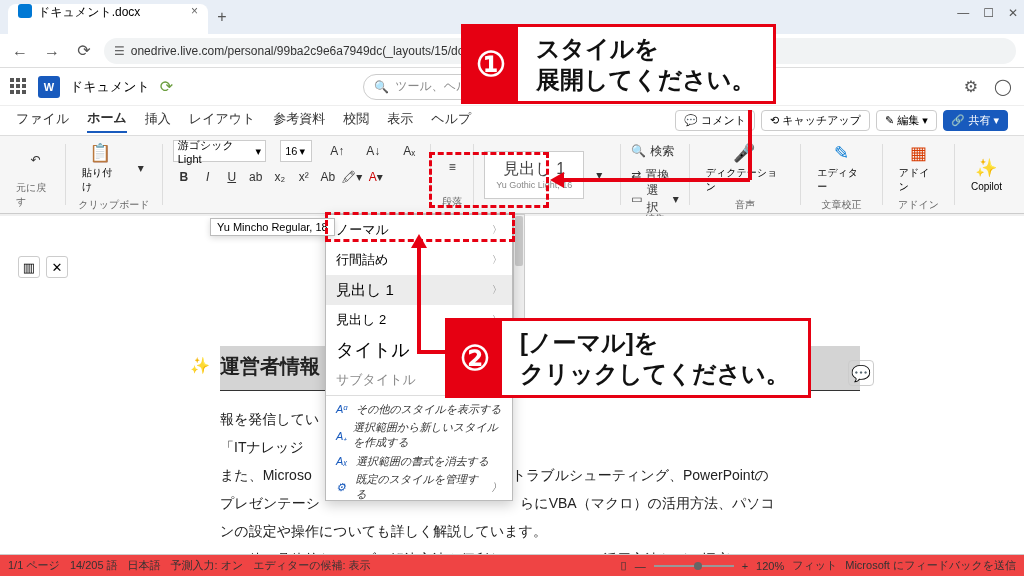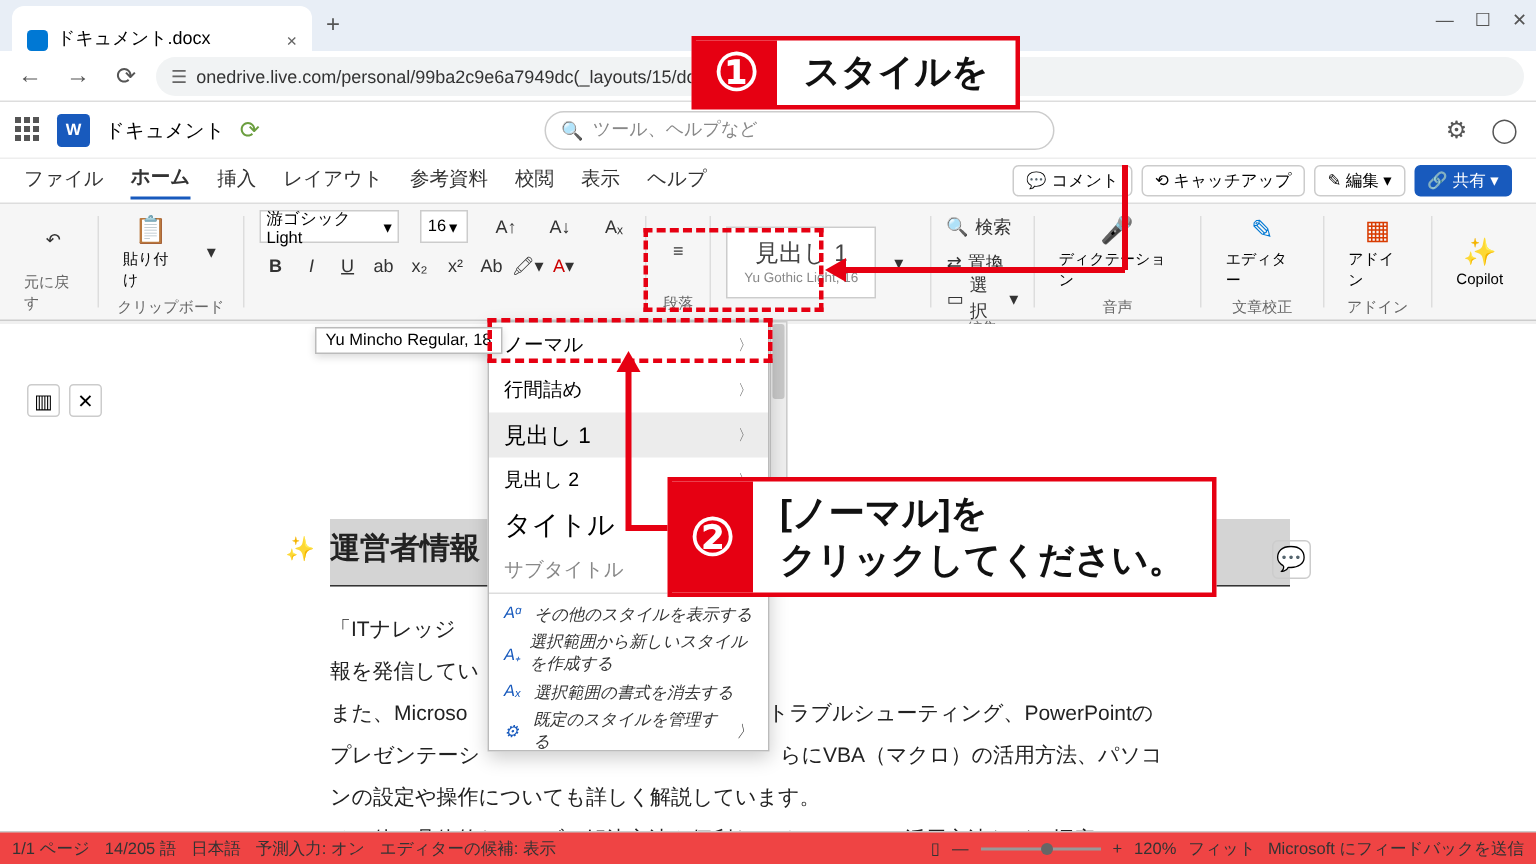--- a/index.html
+++ b/index.html
@@ -1,20 +1,20 @@
 <!DOCTYPE html>
 <html><head>
 <meta charset="utf-8">
 <style>
 * { margin: 0; padding: 0; box-sizing: border-box; font-family: "Segoe UI", "Yu Gothic UI", sans-serif; }
 body { width: 1024px; height: 576px; background: #f0f0f0; position: relative; overflow: hidden; }
 
 
 .browser-tabs { height: 34px; background: #e8eef6; display: flex; align-items: flex-end; padding-left: 8px; }
-.tab { display: flex; align-items: flex-end; background: #fff; height: 30px; padding: 0 10px; border-radius: 8px 8px 0 0; font-size: 12px; gap: 6px; min-width: 200px; }
+.tab { display: flex; align-items: flex-start; background: #fff; height: 30px; padding: 0 10px; border-radius: 8px 8px 0 0; font-size: 12px; gap: 6px; min-width: 200px; }
 .tab .favicon { width: 14px; height: 14px; background: #0078d4; border-radius: 3px; }
 .tab .close { margin-left: auto; color: #666; cursor: pointer; }
 .new-tab { width: 28px; text-align: center; color: #555; cursor: pointer; font-size: 16px; align-self: center; }
 .browser-bar { height: 34px; background: #fff; display: flex; align-items: center; padding: 0 8px; gap: 8px; border-bottom: 1px solid #ddd; }
 .nav-btn { width: 24px; height: 24px; display: flex; align-items: center; justify-content: center; color: #555; border-radius: 4px; cursor: pointer; }
 .url-bar { flex: 1; height: 26px; background: #f1f3f4; border-radius: 14px; display: flex; align-items: center; padding: 0 10px; font-size: 12px; color: #333; gap: 6px; }
 .url-icon { color: #666; }
 
 
 .word-header { height: 38px; background: #fff; display: flex; align-items: center; padding: 0 10px; gap: 10px; border-bottom: 1px solid #eee; }
@@ -272,22 +272,22 @@
 </div>
 
 <div class="docwrap">
   <div class="doc-left">
     <div class="tile">▥</div>
     <div class="tile">✕</div>
   </div>
   <div style="position:absolute;left:190px;top:140px">✨</div>
   <div class="doc-content">
     <div class="doc-heading">運営者情報</div>
+    <div><span>報を発信してい</span></div>
     <div><span>「ITナレッジ</span></div>
-    <div><span>報を発信してい</span></div>
     <div><span>また、Microso</span><span style="margin-left:200px">トラブルシューティング、PowerPointの</span></div>
     <div><span>プレゼンテーシ</span><span style="margin-left:200px">らにVBA（マクロ）の活用方法、パソコ</span></div>
     <div>ンの設定や操作についても詳しく解説しています。</div>
     <div>その他、具体的なトラブル解決方法や便利なフリーソフトの活用方法など、幅広いテーマ</div>
   </div>
   <div class="doc-right-icon">💬</div>
 </div>
 
 <div class="tooltip">Yu Mincho Regular, 18</div>
 
@@ -353,21 +353,21 @@
     <span>フィット</span>
     <span>Microsoft にフィードバックを送信</span>
   </div>
 </div>
 
 <div class="dashed-box" style="left:429px;top:152px;width:120px;height:56px"></div>
 <div class="dashed-box" style="left:325px;top:212px;width:190px;height:30px"></div>
 
 <div class="callout" style="left:461px;top:24px">
   <div class="num">①</div>
-  <div class="txt"><span>スタイルを</span><br></div>
+  <div class="txt"><span>スタイルを</span><br><span>展開してください。</span></div>
 </div>
 <div class="arrow-line" style="left:748px;top:110px;width:4px;height:70px"></div>
 <div class="arrow-line" style="left:560px;top:178px;width:190px;height:4px"></div>
 <div class="arrow-head" style="left:550px;top:172px;border-top:8px solid transparent;border-bottom:8px solid transparent;border-right:14px solid #e60012"></div>
 
 <div class="callout" style="left:445px;top:318px">
   <div class="num">②</div>
   <div class="txt"><span>[ノーマル]を</span><br><span>クリックしてください。</span></div>
 </div>
 <div class="arrow-line" style="left:417px;top:244px;width:4px;height:106px"></div>

